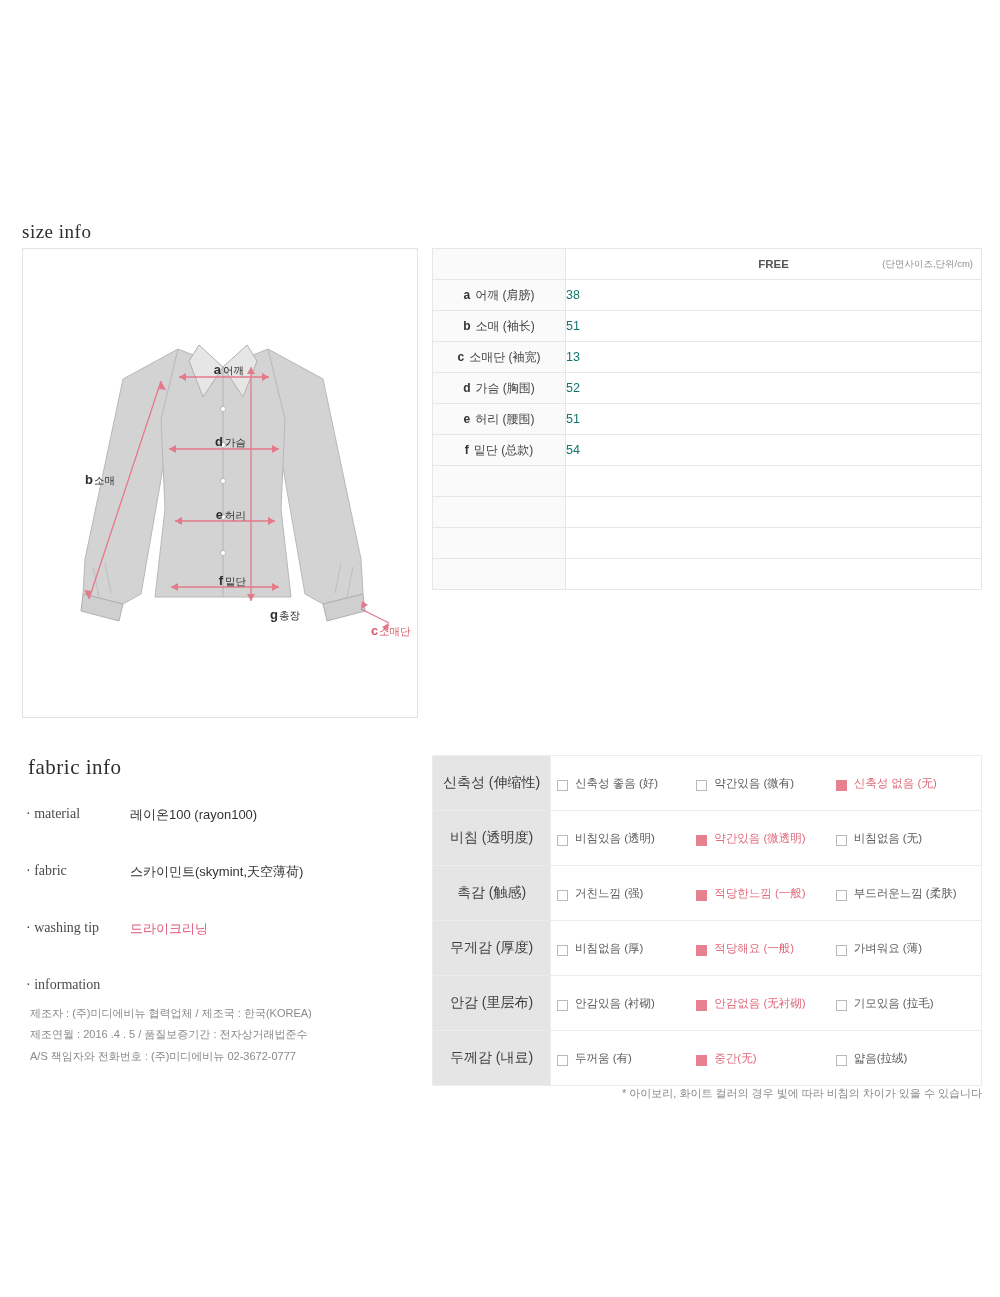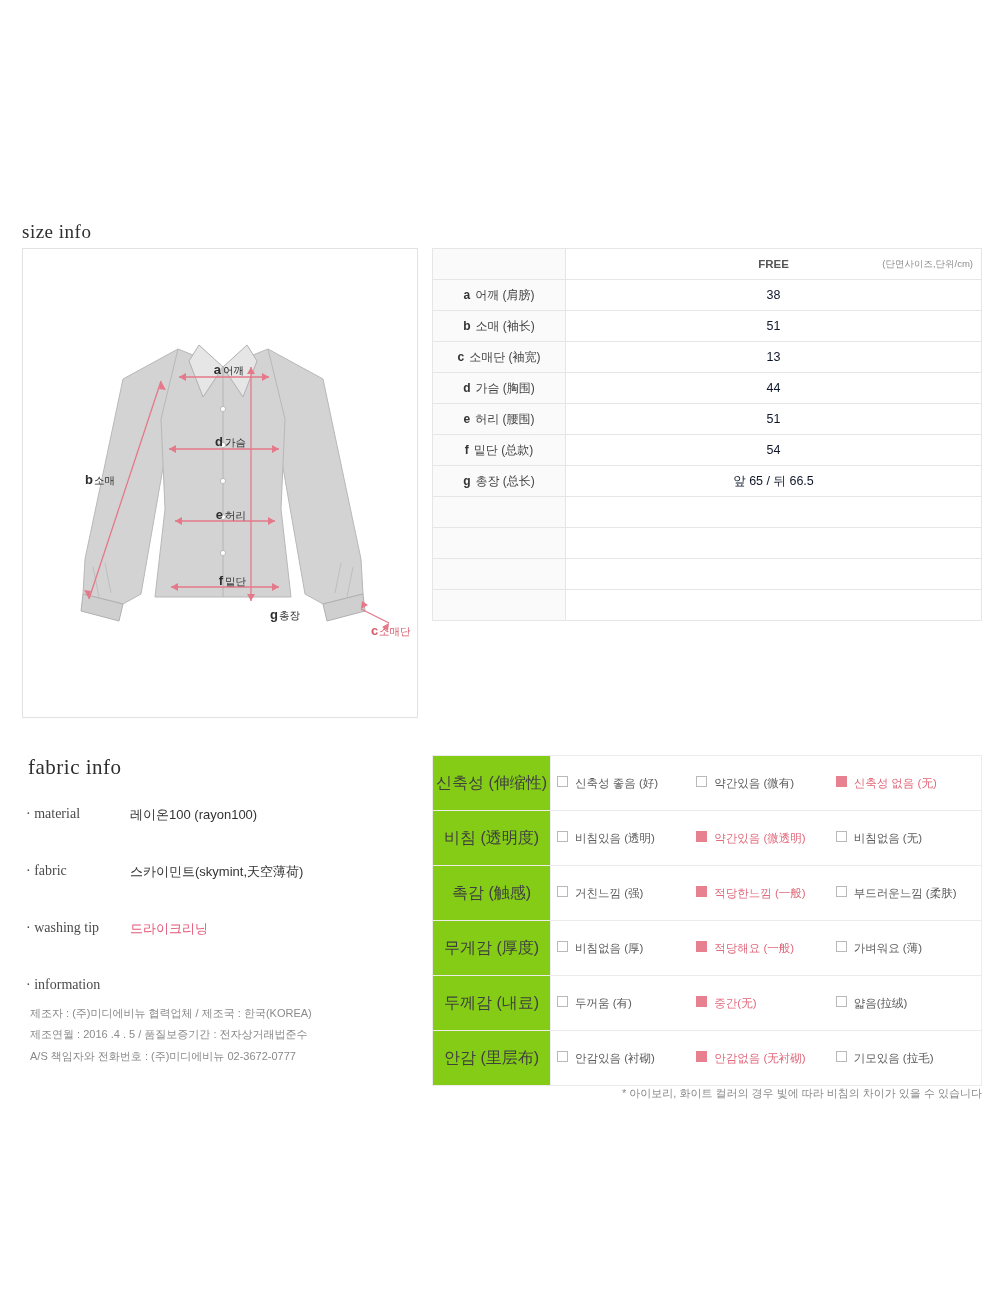--- a/index.html
+++ b/index.html
@@ -66,23 +66,23 @@
     margin-top: 23px;
   }
   #size-table td.label-cell {
     width: 132px;
     text-align: center;
     background: #fafafa;
     font-size: 12px;
     color: #444;
   }
   #size-table td.value-cell {
-    text-align: center;
+    text-align: left;
     font-size: 12.5px;
-    color: #0f172a;
+    color: #0f766e;
   }
   #size-table tr.head-row td {
     height: 30px;
   }
   .free-head {
     text-align: center;
     font-weight: bold;
     font-size: 11.5px;
     color: #333;
     position: relative;
@@ -148,36 +148,36 @@
     font-size: 11.5px;
   }
   #prop-table td {
     border: 1px solid #ececec;
     height: 52px;
     color: #555;
   }
   #prop-table td.prop-name {
     width: 115px;
     text-align: center;
-    background: #84cc16;
-    font-size: 16px;
+    background: #e5e5e5;
+    font-size: 14px;
     color: #3f3f3f;
   }
   #prop-table td.prop-opts {
     padding: 0 6px;
   }
   .opts-wrap {
     display: flex;
     align-items: center;
     justify-content: space-between;
     width: 100%;
   }
   .opt {
     display: flex;
-    align-items: flex-start;
+    align-items: flex-end;
     flex: 1 1 0;
     white-space: nowrap;
   }
   .box {
     display: inline-block;
     width: 9px; height: 9px;
     border: 1px solid #b9b9b9;
     margin-right: 7px;
     background: #fff;
     flex: none;
@@ -336,39 +336,33 @@
       <tr>
         <td class="label-cell">
           <span class="lbl-letter">c</span><span>소매단 (袖宽)</span>
         </td>
         <td class="value-cell">13</td>
       </tr>
       <tr>
         <td class="label-cell">
           <span class="lbl-letter">d</span><span>가슴 (胸围)</span>
         </td>
-        <td class="value-cell">44</td>
+        <td class="value-cell">52</td>
       </tr>
       <tr>
         <td class="label-cell">
           <span class="lbl-letter">e</span><span>허리 (腰围)</span>
         </td>
         <td class="value-cell">51</td>
       </tr>
       <tr>
         <td class="label-cell">
           <span class="lbl-letter">f</span><span>밑단 (总款)</span>
         </td>
         <td class="value-cell">54</td>
-      </tr>
-      <tr>
-        <td class="label-cell">
-          <span class="lbl-letter">g</span><span>총장 (总长)</span>
-        </td>
-        <td class="value-cell">앞 65 / 뒤 66.5</td>
       </tr>
       <tr>
         <td class="label-cell"></td>
         <td class="value-cell"></td>
       </tr>
       <tr>
         <td class="label-cell"></td>
         <td class="value-cell"></td>
       </tr>
       <tr>
@@ -471,55 +465,55 @@
               <span class="opt-label">적당해요 (一般)</span>
             </span>
             <span class="opt">
               <span class="box"></span>
               <span class="opt-label">가벼워요 (薄)</span>
             </span>
           </div>
         </td>
       </tr>
       <tr>
+        <td class="prop-name">안감 (里层布)</td>
+        <td class="prop-opts">
+          <div class="opts-wrap">
+            <span class="opt">
+              <span class="box"></span>
+              <span class="opt-label">안감있음 (衬砌)</span>
+            </span>
+            <span class="opt checked">
+              <span class="box checked"></span>
+              <span class="opt-label">안감없음 (无衬砌)</span>
+            </span>
+            <span class="opt">
+              <span class="box"></span>
+              <span class="opt-label">기모있음 (拉毛)</span>
+            </span>
+          </div>
+        </td>
+      </tr>
+      <tr>
         <td class="prop-name">두께감 (내료)</td>
         <td class="prop-opts">
           <div class="opts-wrap">
             <span class="opt">
               <span class="box"></span>
               <span class="opt-label">두꺼움 (有)</span>
             </span>
             <span class="opt checked">
               <span class="box checked"></span>
               <span class="opt-label">중간(无)</span>
             </span>
             <span class="opt">
               <span class="box"></span>
               <span class="opt-label">얇음(拉绒)</span>
             </span>
           </div>
         </td>
       </tr>
-      <tr>
-        <td class="prop-name">안감 (里层布)</td>
-        <td class="prop-opts">
-          <div class="opts-wrap">
-            <span class="opt">
-              <span class="box"></span>
-              <span class="opt-label">안감있음 (衬砌)</span>
-            </span>
-            <span class="opt checked">
-              <span class="box checked"></span>
-              <span class="opt-label">안감없음 (无衬砌)</span>
-            </span>
-            <span class="opt">
-              <span class="box"></span>
-              <span class="opt-label">기모있음 (拉毛)</span>
-            </span>
-          </div>
-        </td>
-      </tr>
     </tbody>
   </table>
 
   <div id="prop-note">* 아이보리, 화이트 컬러의 경우 빛에 따라 비침의 차이가 있을 수 있습니다</div>
 
 </div>
 
 </body></html>

